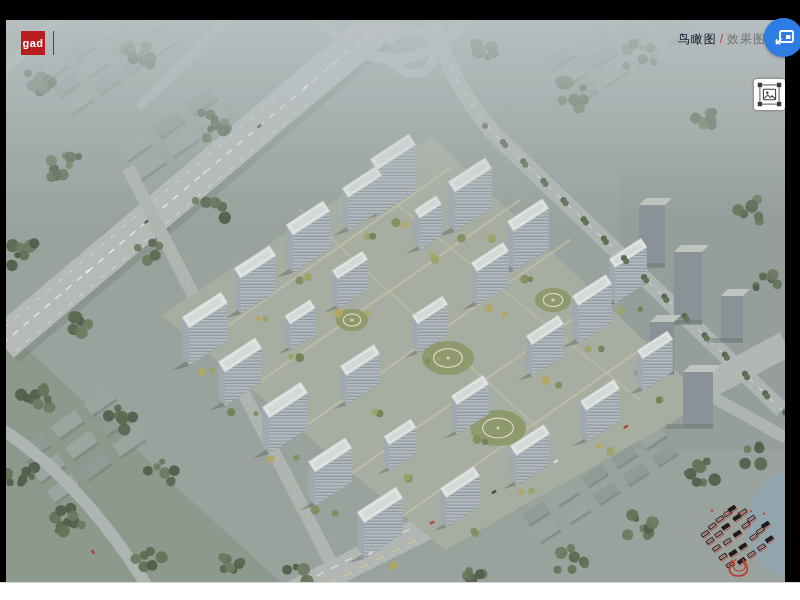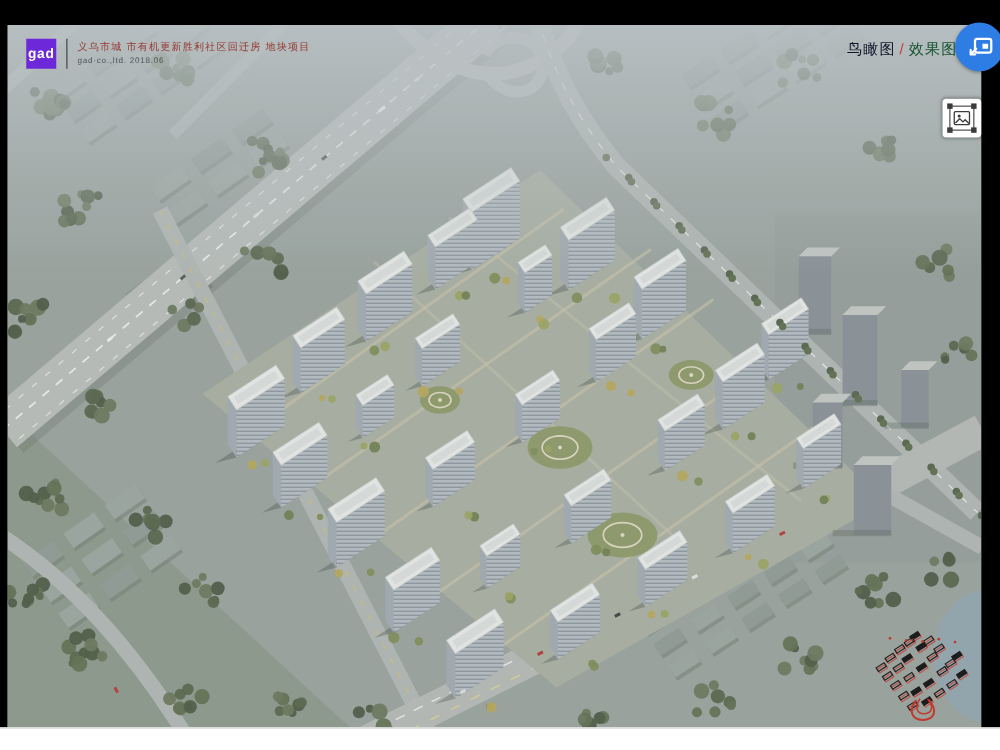--- a/index.html
+++ b/index.html
@@ -7,31 +7,31 @@
           font-family:"Liberation Sans",sans-serif;}
   .letterbox{position:absolute;background:#000;}
   .letterbox.top{left:0;top:0;width:800px;height:20px;}
   .letterbox.left{left:0;top:20px;width:6px;height:562px;}
   .letterbox.right{left:785px;top:20px;width:15px;height:562px;}
   .bottombar{position:absolute;left:0;top:582px;width:800px;height:18px;background:#ffffff;border-top:1px solid #d8d8d8;box-sizing:border-box;}
   .viewport{position:absolute;left:6px;top:20px;width:779px;height:562px;overflow:hidden;background:#97a09b;}
   .viewport svg{display:block;}
 
   .title-block{position:absolute;left:21px;top:31px;display:flex;align-items:flex-start;z-index:5;}
-  .logo-badge{width:24px;height:24px;background:#6d28d9;color:#fff;display:flex;align-items:center;justify-content:center;
+  .logo-badge{width:24px;height:24px;background:#b91c1c;color:#fff;display:flex;align-items:center;justify-content:center;
               font-size:11px;font-weight:bold;letter-spacing:.5px;}
   .title-sep{width:1px;height:24px;background:#454b4a;margin:0 8px;}
   .title-lines{display:flex;flex-direction:column;justify-content:center;height:24px;}
   .proj-title{color:#96372f;font-size:8px;letter-spacing:1px;line-height:10px;white-space:nowrap;}
   .proj-sub{color:#4d555c;font-size:6.5px;letter-spacing:.6px;line-height:8px;margin-top:2px;white-space:nowrap;}
 
   .view-label{position:absolute;top:31px;right:34px;z-index:6;font-size:12px;white-space:nowrap;letter-spacing:1px;}
   .view-label .primary{color:#0f172a;}
   .view-label .sep{color:#c23b31;margin:0 3px;}
-  .view-label .secondary{color:#14532d;}
+  .view-label .secondary{color:#737373;}
 
   .float-btn{position:absolute;left:764px;top:18px;width:39px;height:39px;border-radius:50%;
              background:#2e7de5;z-index:10;box-shadow:0 1px 3px rgba(0,0,0,.35);
              display:flex;align-items:center;justify-content:center;}
   .img-btn{position:absolute;left:754px;top:79px;width:31px;height:31px;background:#fff;border-radius:3px;
            z-index:9;box-shadow:0 0 3px rgba(0,0,0,.45);display:flex;align-items:center;justify-content:center;}
 </style>
 </head>
 <body>
 
@@ -813,24 +813,20 @@
   </div>
 
   <div class="letterbox top"></div>
   <div class="letterbox left"></div>
   <div class="letterbox right"></div>
   <div class="bottombar"></div>
 
   <div class="title-block">
     <div class="logo-badge">gad</div>
     <div class="title-sep"></div>
-    <div class="title-lines">
-      <div class="proj-title">义乌市城 市有机更新胜利社区回迁房 地块项目</div>
-      <div class="proj-sub">gad·co.,ltd.  2018.06</div>
-    </div>
   </div>
 
   <div class="view-label">
     <span class="primary">鸟瞰图</span><span class="sep">/</span><span class="secondary">效果图</span>
   </div>
 
   <div class="float-btn">
     <svg width="24" height="24" viewBox="0 0 24 24">
       <rect x="8" y="5" width="13" height="11" rx="1.8" fill="none" stroke="#ffffff" stroke-width="1.8"></rect>
       <rect x="14" y="9" width="4.5" height="4" fill="#ffffff"></rect>

